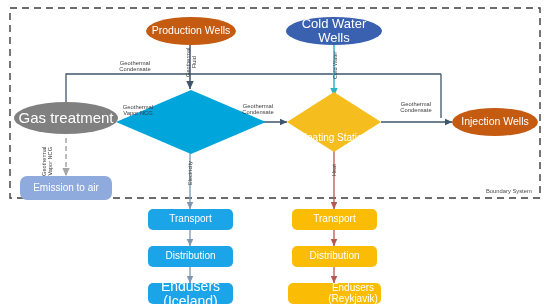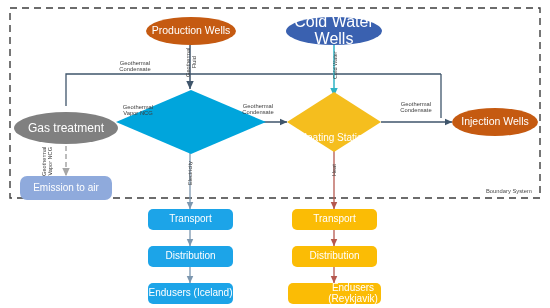--- a/index.html
+++ b/index.html
@@ -68,25 +68,25 @@
     <path d="M334,267 L334,283" stroke="#B5584F" stroke-width="1.3" fill="none" marker-end="url(#ar-heat)"></path>
 
     <polygon points="191,90 266,122 191,154 116,122" fill="#00A5DC"></polygon>
     <polygon points="334,92 381,122 334,152 287,122" fill="#F5BE1E"></polygon>
   </svg>
 
   <div class="node ellipse" style="left:146px;top:17px;width:90px;height:28px;background:#C55A11;font-size:10.5px;">
     <span>Production Wells</span>
   </div>
 
-  <div class="node ellipse" style="left:286px;top:17px;width:96px;height:28px;background:#3A61B0;font-size:16px;">
+  <div class="node ellipse" style="left:286px;top:17px;width:96px;height:28px;background:#3A61B0;font-size:13px;">
     <span>Cold Water Wells</span>
   </div>
 
-  <div class="node ellipse" style="left:14px;top:112px;width:104px;height:32px;background:#808080;font-size:12px;">
+  <div class="node ellipse" style="left:14px;top:102px;width:104px;height:32px;background:#808080;font-size:15px;">
     <span>Gas treatment</span>
   </div>
 
   <div class="node rrect" style="left:20px;top:176px;width:92px;height:24px;background:#8FAADC;font-size:10px;">
     <span>Emission to air</span>
   </div>
 
 
   <div class="node" style="left:289px;top:129px;width:90px;height:18px;font-size:10px;background:transparent;">
     <span>Heating Station</span>
@@ -95,21 +95,21 @@
   <div class="node ellipse" style="left:452px;top:108px;width:86px;height:28px;background:#C55A11;font-size:10.5px;justify-content:center;">
     <span>Injection Wells</span>
   </div>
 
   <div class="node rect" style="left:148px;top:209px;width:85px;height:21px;background:#1CA4E8;font-size:10px;">
     <span>Transport</span>
   </div>
   <div class="node rect" style="left:148px;top:246px;width:85px;height:21px;background:#1CA4E8;font-size:10px;">
     <span>Distribution</span>
   </div>
-  <div class="node rect" style="left:148px;top:283px;width:85px;height:21px;background:#1CA4E8;font-size:10px;">
+  <div class="node rect" style="left:148px;top:283px;width:85px;height:21px;background:#1CA4E8;font-size:14px;">
     <span>Endusers (Iceland)</span>
   </div>
 
   <div class="node rect" style="left:292px;top:209px;width:85px;height:21px;background:#FBBC05;font-size:10px;">
     <span>Transport</span>
   </div>
   <div class="node rect" style="left:292px;top:246px;width:85px;height:21px;background:#FBBC05;font-size:10px;">
     <span>Distribution</span>
   </div>
   <div class="node rect" style="left:288px;top:283px;width:93px;height:21px;background:#FBBC05;font-size:10px;padding-left:37px;">

